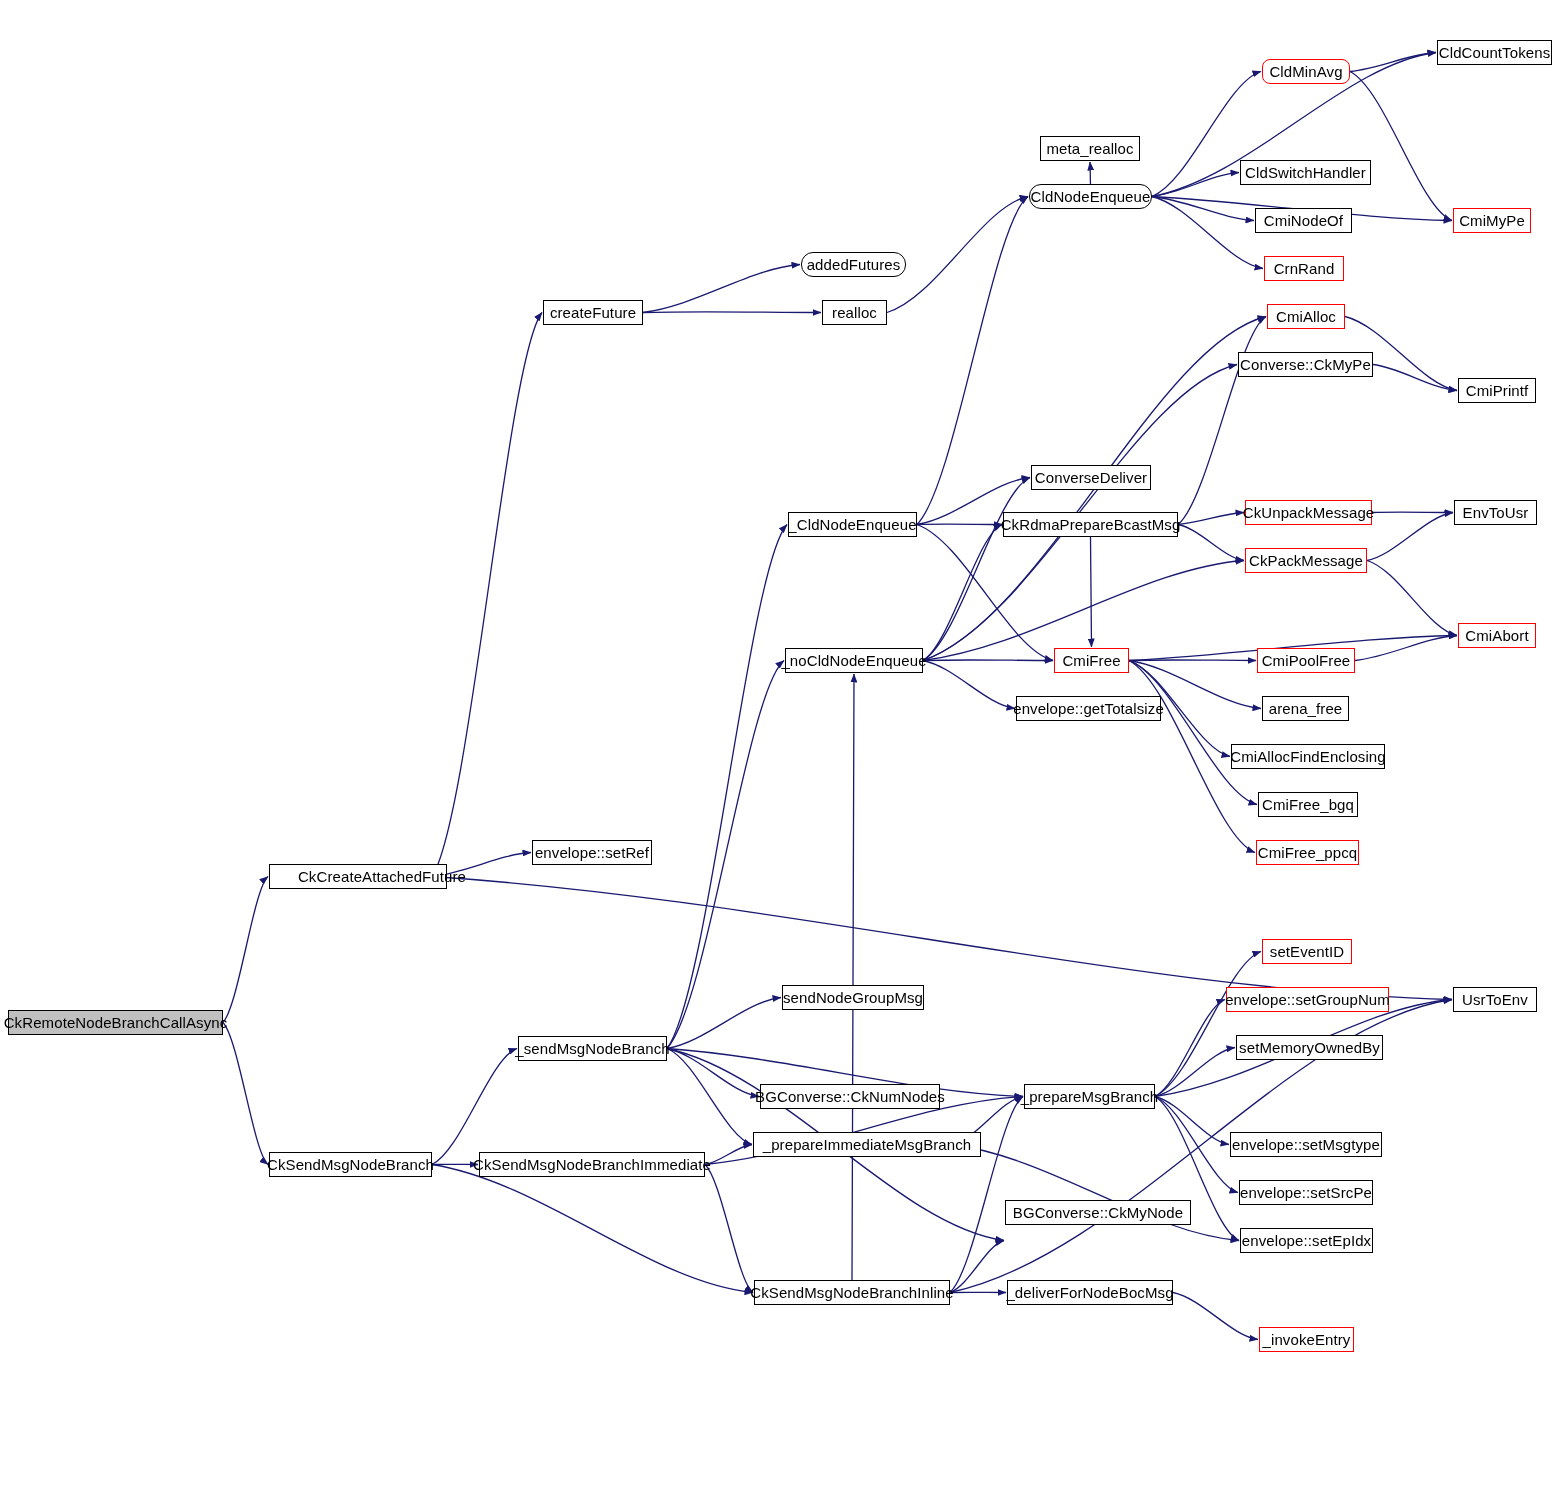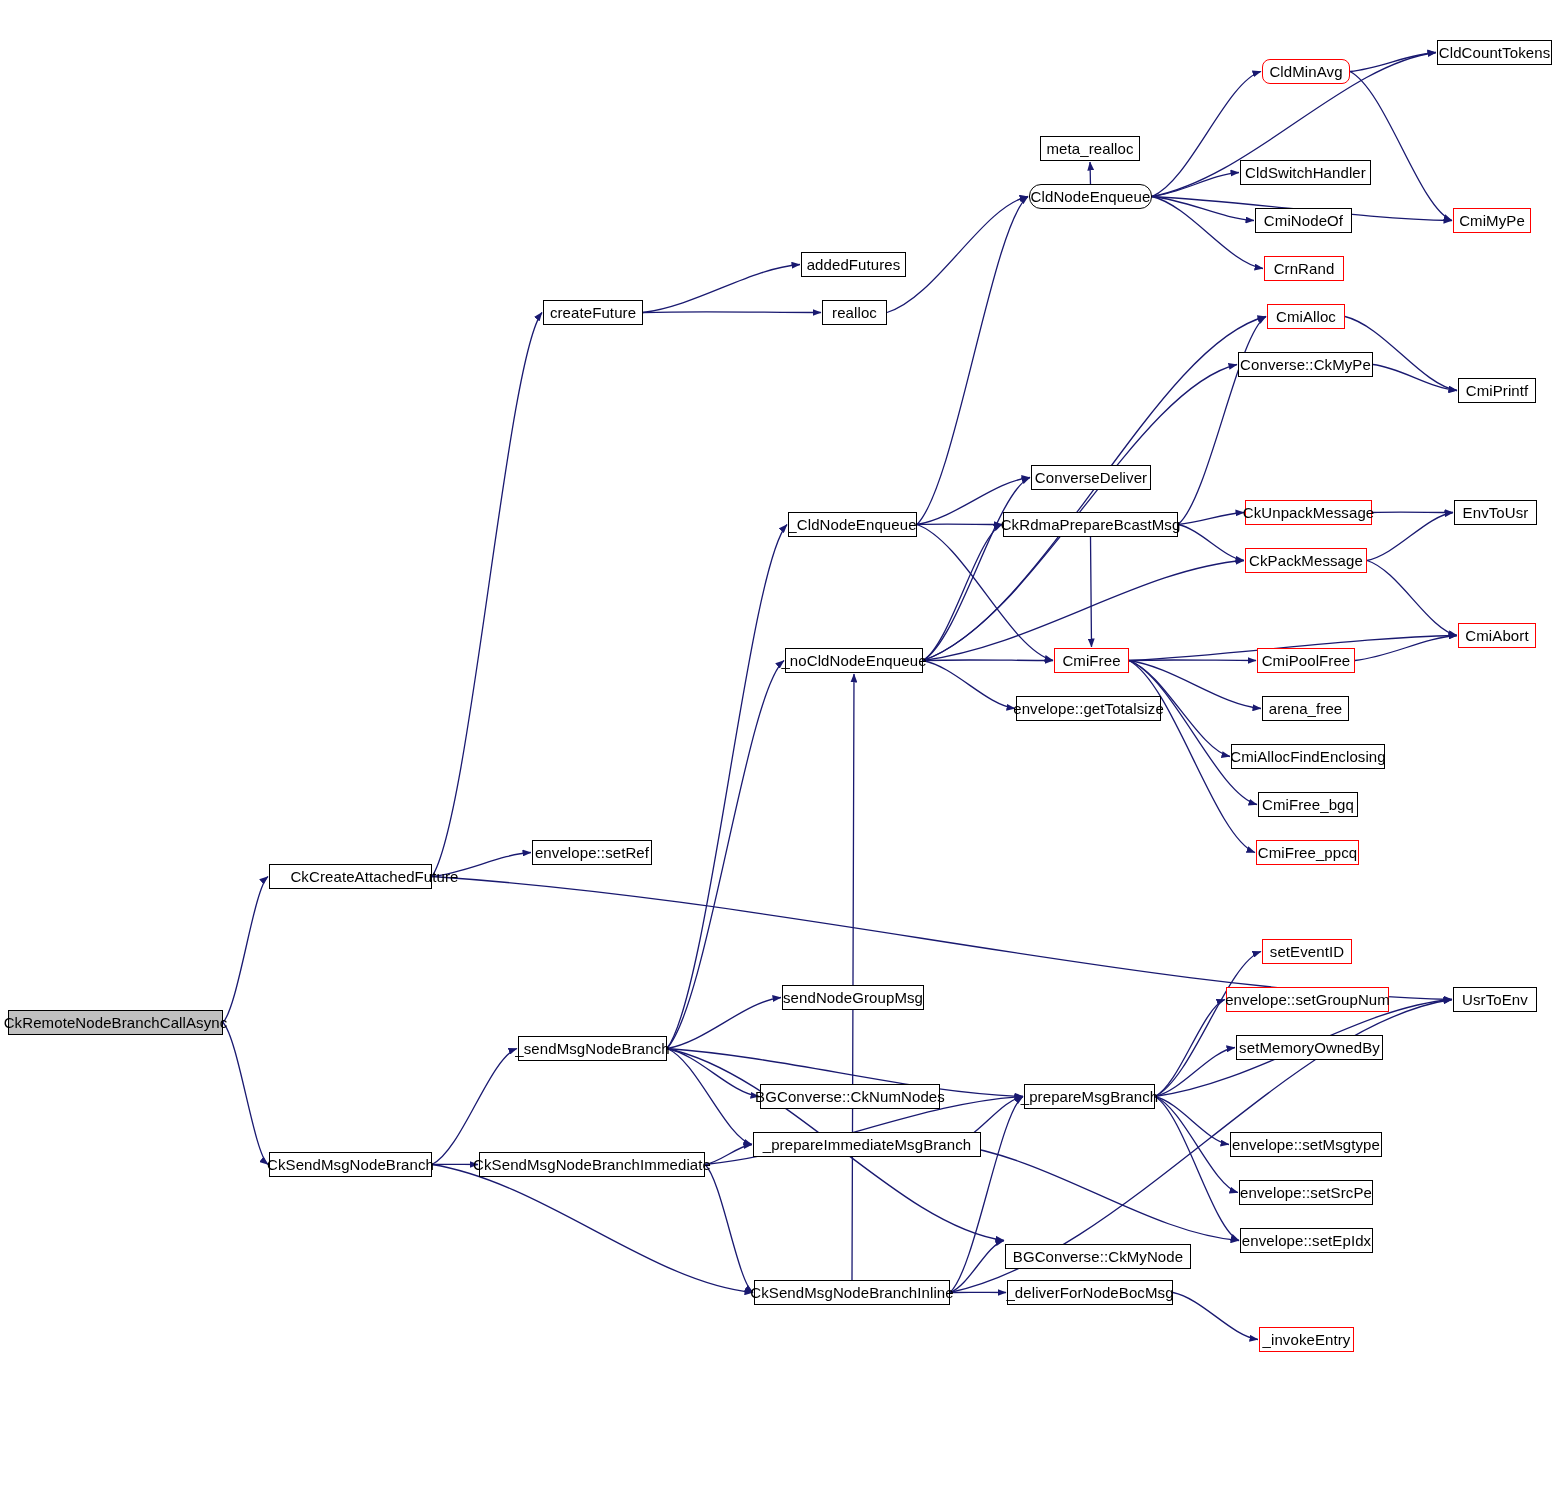--- a/index.html
+++ b/index.html
@@ -132,30 +132,30 @@
         <path d="M1155,1096.5 C1184.05,1108.4660000000001 1211.44,1184.82 1238,1192.5" marker-end="url(#arrow)"></path>
         <path d="M1155,1096.5 C1184.4,1114.0439999999999 1212.12,1228.98 1239,1240.5" marker-end="url(#arrow)"></path>
         <path d="M953,1144.5 C977.5,1138.232 1000.6,1100.34 1023,1096.5" marker-end="url(#arrow)"></path>
         <path d="M953,1144.5 C1053.1,1158.496 1147.48,1232.82 1239,1240.5" marker-end="url(#arrow)"></path>
       </g>
   </svg>
   <div id="nodes">
       <div class="node root" style="left: 8px; top: 1010px; width: 215px;">
         <span class="node-label">CkRemoteNodeBranchCallAsync</span>
       </div>
-      <div class="node" style="left: 269px; top: 864px; width: 163px; padding-left: 48px;">
+      <div class="node" style="left: 269px; top: 864px; width: 178px; padding-left: 48px;">
         <span class="node-label">CkCreateAttachedFuture</span>
       </div>
       <div class="node" style="left: 532px; top: 840px; width: 120px;">
         <span class="node-label">envelope::setRef</span>
       </div>
       <div class="node" style="left: 543px; top: 300px; width: 100px;">
         <span class="node-label">createFuture</span>
       </div>
-      <div class="node" style="left: 801px; top: 252px; width: 105px;">
+      <div class="node" style="left: 801px; top: 252px; width: 105px; border-radius: 12px;">
         <span class="node-label">addedFutures</span>
       </div>
       <div class="node" style="left: 822px; top: 300px; width: 65px;">
         <span class="node-label">realloc</span>
       </div>
       <div class="node" style="left: 1040px; top: 136px; width: 100px; text-align: center;">
         <span class="node-label">meta_realloc</span>
       </div>
       <div class="node" style="left: 1029px; top: 184px; width: 123px; border-radius: 12px;">
         <span class="node-label">CldNodeEnqueue</span>
@@ -264,21 +264,21 @@
       </div>
       <div class="node" style="left: 269px; top: 1152px; width: 163px;">
         <span class="node-label">CkSendMsgNodeBranch</span>
       </div>
       <div class="node" style="left: 479px; top: 1152px; width: 226px;">
         <span class="node-label">CkSendMsgNodeBranchImmediate</span>
       </div>
       <div class="node" style="left: 1239px; top: 1180px; width: 134px;">
         <span class="node-label">envelope::setSrcPe</span>
       </div>
-      <div class="node" style="left: 1005px; top: 1244px; width: 186px;">
+      <div class="node" style="left: 1005px; top: 1200px; width: 186px;">
         <span class="node-label">BGConverse::CkMyNode</span>
       </div>
       <div class="node" style="left: 1240px; top: 1228px; width: 133px;">
         <span class="node-label">envelope::setEpIdx</span>
       </div>
       <div class="node" style="left: 754px; top: 1280px; width: 196px;">
         <span class="node-label">CkSendMsgNodeBranchInline</span>
       </div>
       <div class="node" style="left: 1007px; top: 1280px; width: 166px;">
         <span class="node-label">_deliverForNodeBocMsg</span>

